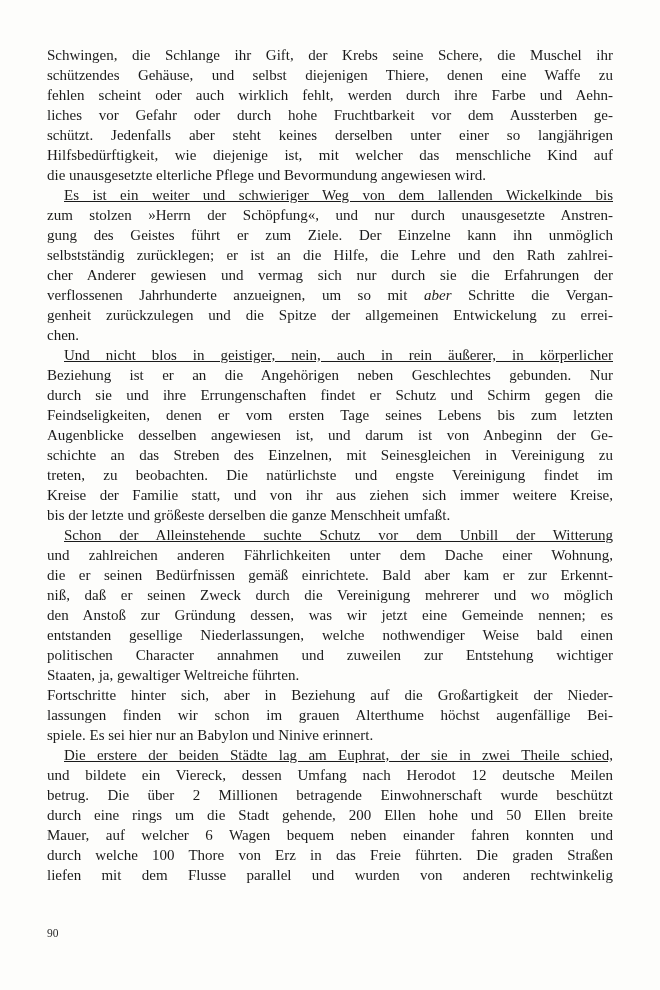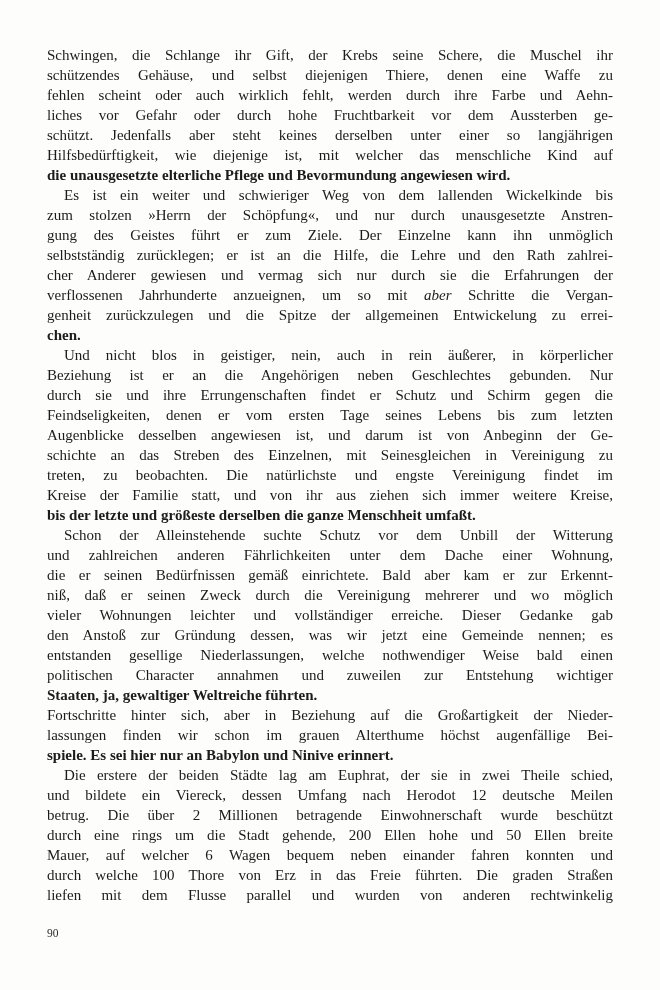--- a/index.html
+++ b/index.html
@@ -30,24 +30,24 @@
     line-height: 20px;
   }
   .line {
     display: block;
     text-align: justify;
     text-align-last: justify;
     white-space: normal;
   }
   .line.indent {
     padding-left: 17px;
+    text-decoration: underline;
   }
   .line.lastline {
     text-align-last: left;
-    font-weight: bold;
   }
   .pageno {
     position: absolute;
     left: 47px;
     top: 926px;
     font-size: 11.5px;
     line-height: 14px;
     color: #2a2a2a;
   }
 </style>
@@ -84,21 +84,20 @@
         <span class="line">schichte an das Streben des Einzelnen, mit Seinesgleichen in Vereinigung zu</span>
         <span class="line">treten, zu beobachten. Die natürlichste und engste Vereinigung findet im</span>
         <span class="line">Kreise der Familie statt, und von ihr aus ziehen sich immer weitere Kreise,</span>
         <span class="line lastline">bis der letzte und größeste derselben die ganze Menschheit umfaßt.</span>
       </p>
       <p class="para">
         <span class="line indent">Schon der Alleinstehende suchte Schutz vor dem Unbill der Witterung</span>
         <span class="line">und zahlreichen anderen Fährlichkeiten unter dem Dache einer Wohnung,</span>
         <span class="line">die er seinen Bedürfnissen gemäß einrichtete. Bald aber kam er zur Erkennt-</span>
         <span class="line">niß, daß er seinen Zweck durch die Vereinigung mehrerer und wo möglich</span>
-        <span class="line">vieler Wohnungen leichter und vollständiger erreiche. Dieser Gedanke gab</span>
         <span class="line">den Anstoß zur Gründung dessen, was wir jetzt eine Gemeinde nennen; es</span>
         <span class="line">entstanden gesellige Niederlassungen, welche nothwendiger Weise bald einen</span>
         <span class="line">politischen Character annahmen und zuweilen zur Entstehung wichtiger</span>
         <span class="line lastline">Staaten, ja, gewaltiger Weltreiche führten.</span>
       </p>
       <p class="para">
         <span class="line">Fortschritte hinter sich, aber in Beziehung auf die Großartigkeit der Nieder-</span>
         <span class="line">lassungen finden wir schon im grauen Alterthume höchst augenfällige Bei-</span>
         <span class="line lastline">spiele. Es sei hier nur an Babylon und Ninive erinnert.</span>
       </p>

